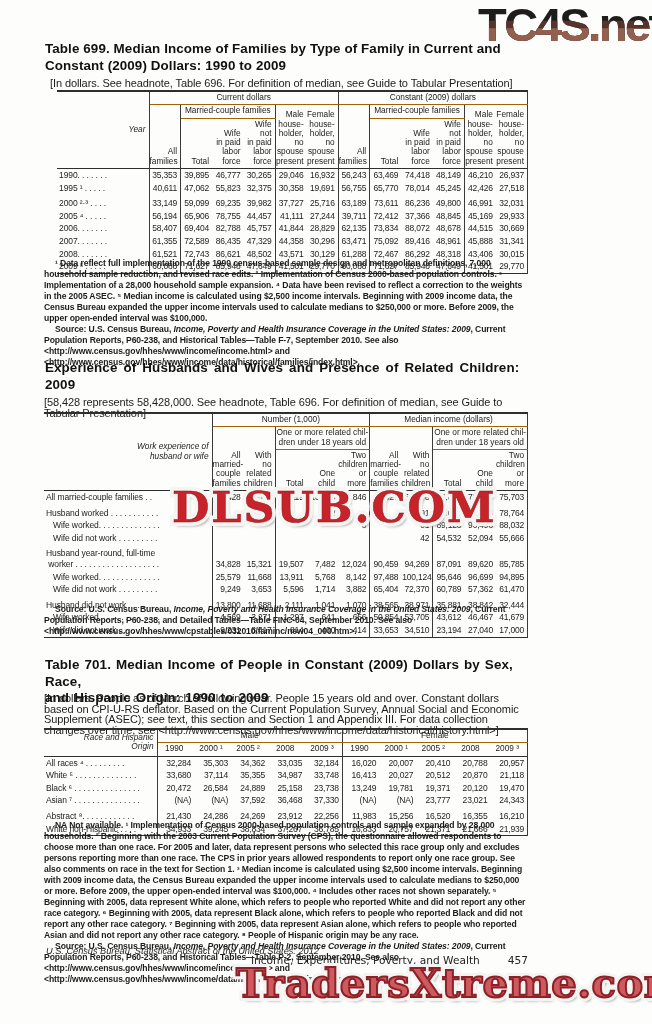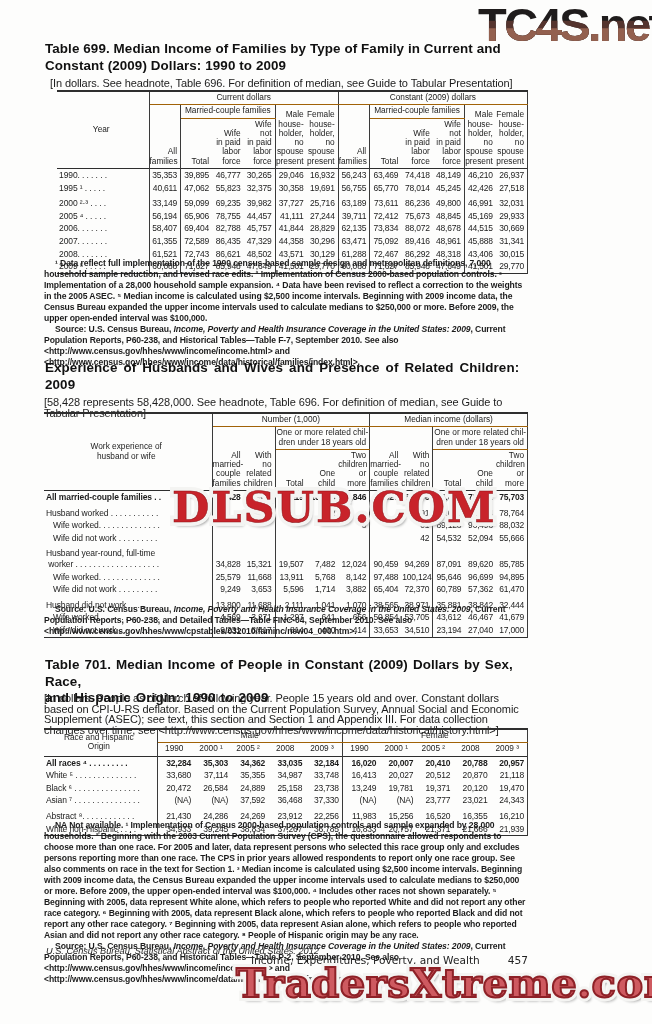--- a/index.html
+++ b/index.html
@@ -15,26 +15,26 @@
   .fn{left:44px;width:484px;font-size:8.6px;line-height:11px;letter-spacing:-.1px;z-index:1;}
   .fn p{margin:0;text-indent:11px;font-weight:bold;}
   .fn i{font-style:italic;}
   
   table{border-collapse:collapse;table-layout:fixed;border-top:2px solid #2e2e2e;
         border-bottom:1px solid #2e2e2e;z-index:1;}
   thead{border-bottom:1px solid #2e2e2e;}
   thead td{vertical-align:bottom;font-size:8.3px;line-height:9.3px;white-space:pre-line;
            text-align:right;padding:1px 3px 2px 0;}
   td.hg{text-align:center;padding:1px 0 2px 0;}
-  td.lblh{text-align:center;vertical-align:middle;}
+  td.lblh{vertical-align:middle;font-style:italic;}
   td.ch{text-align:center;}
   tbody td{font-size:8.5px;line-height:10.6px;white-space:pre-line;vertical-align:bottom;}
   td.num{text-align:right;padding-right:3px;letter-spacing:-.2px;white-space:nowrap;}
   td.lbl{text-align:left;padding-left:2px;letter-spacing:-.1px;}
-  tr.bold td{font-weight:bold;}
+  tr.bold td{font-weight:normal;}
   tr.gap td{padding-top:4px;}
   tr.ind td.lbl{padding-left:9px;}
   .br{border-right:1px solid #3a3a3a;}
   .bb{border-bottom:1px solid #a16207;}
   .h46{height:46px;} .h36{height:36px;}
   #t699{left:57px;top:90px;width:471px;}
   #t700{left:44px;top:412px;width:484px;}
   #t701{left:44px;top:728px;width:484px;}
   
   .footer{left:44px;top:954px;width:484px;display:flex;justify-content:flex-end;gap:28px;
@@ -193,21 +193,21 @@
       <tr>
         <td class="lbl br">2005 ⁴ . . . . .</td>
         <td class="num br">56,194</td>
         <td class="num">65,906</td>
         <td class="num">78,755</td>
         <td class="num br">44,457</td>
         <td class="num">41,111</td>
         <td class="num br">27,244</td>
         <td class="num br">39,711</td>
         <td class="num">72,412</td>
-        <td class="num">75,673</td>
+        <td class="num">37,366</td>
         <td class="num br">48,845</td>
         <td class="num">45,169</td>
         <td class="num br">29,933</td>
       </tr>
       <tr>
         <td class="lbl br">2006. . . . . . .</td>
         <td class="num br">58,407</td>
         <td class="num">69,404</td>
         <td class="num">82,788</td>
         <td class="num br">45,757</td>

